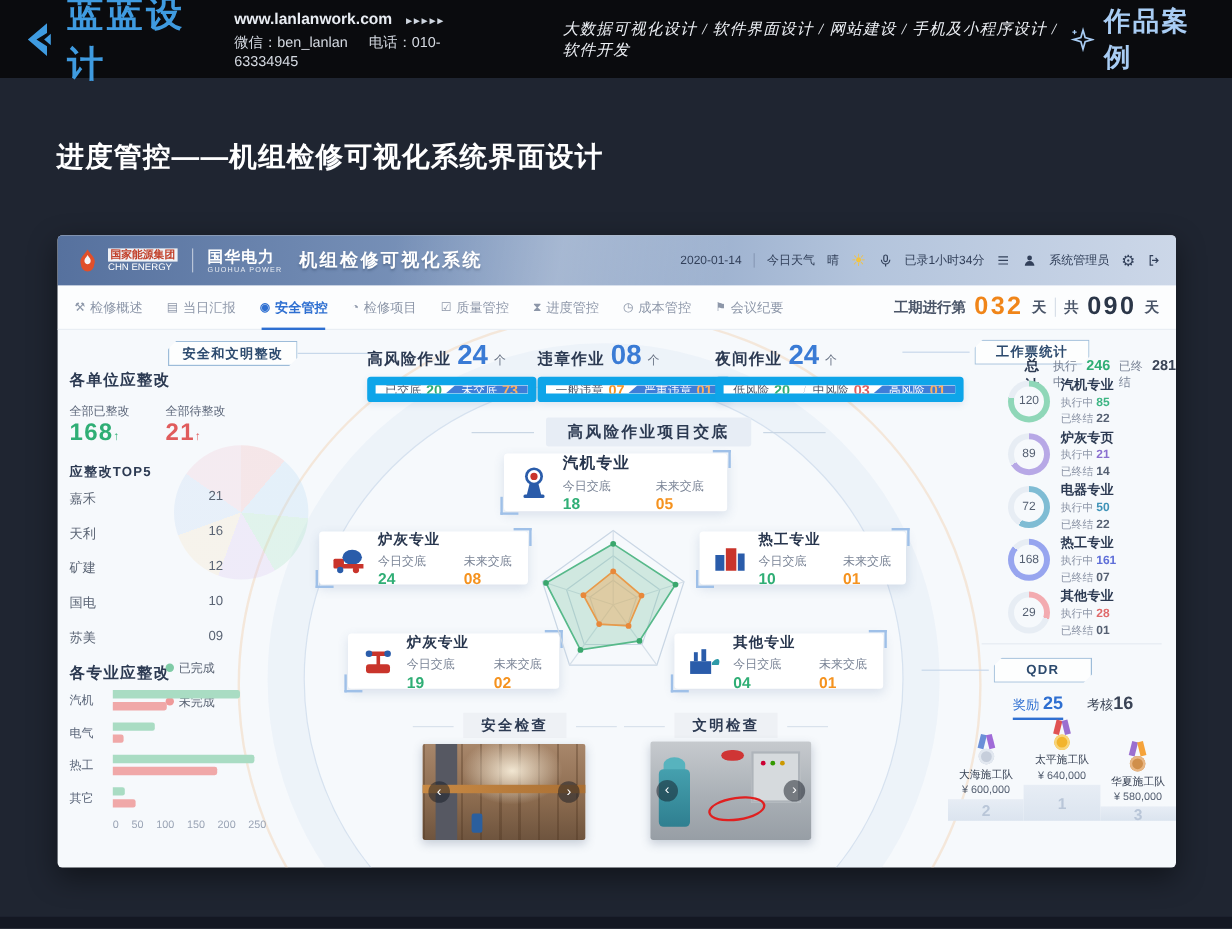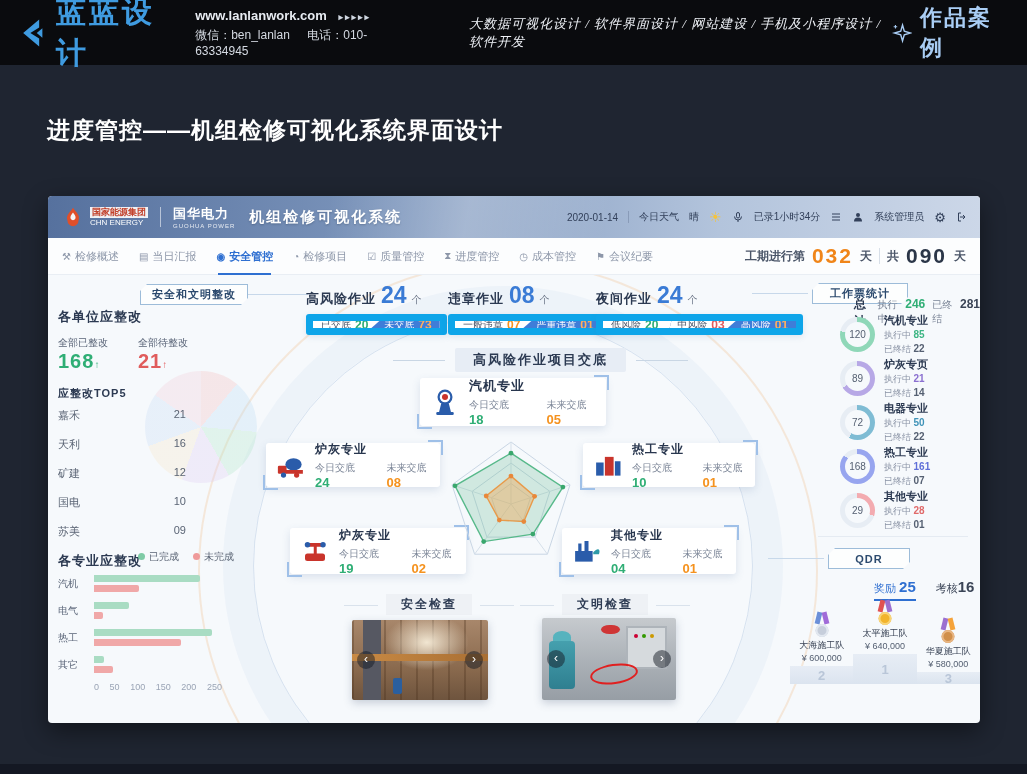--- a/index.html
+++ b/index.html
@@ -63,21 +63,21 @@
     display:flex; align-items:center; justify-content:center; height:21px;
     clip-path:polygon(7px 0,100% 0,100% calc(100% - 7px),calc(100% - 7px) 100%,0 100%,0 7px); }
   .badge-line { position:absolute; height:1px; background:#c7d8ea; }
 
   .lp-h { position:absolute; font-size:13px; font-weight:bold; color:#2c3a52; letter-spacing:1px; }
   .kpi-label { position:absolute; font-size:10px; color:#5a6578; }
   .kpi-val { position:absolute; font-size:20px; font-weight:bold; letter-spacing:1px; }
   .kpi-val .arr { font-size:10px; }
   .green { color:#2fae75; } .red { color:#e05c5c; } .orange { color:#f5921e; }
   .top5-row { position:absolute; width:128px; display:flex; justify-content:space-between; font-size:11px; color:#5a6474; }
-  .legend { position:absolute; display:flex; gap:14px; font-size:10px; color:#5a6474; align-items:center; }
+  .legend { position:absolute; display:flex; gap:14px; font-size:10px; color:#5a6474; align-items:center;flex-direction:column; }
   .legend i { display:inline-block; width:7px; height:7px; border-radius:50%; margin-right:4px; }
   .ld { background:#7fcBA6; background:#7fcba6; } .lu { background:#ef9a9a; }
   .bar-chart { position:absolute; left:10px; top:372px; width:196px; }
   .bar-row { display:flex; align-items:center; height:27px; }
   .bar-lab { width:36px; font-size:10px; color:#5a6578; }
   .bar-pair { display:flex; flex-direction:column; gap:3px; flex:1; }
   .bar { height:7px; border-radius:0 2px 2px 0; }
   .bar.done { background:#a9dcc3; } .bar.undone { background:#f0a8a8; }
   .axis { display:flex; justify-content:space-between; width:128px; margin-left:36px; margin-top:4px; font-size:9px; color:#9aa4b5; }
 
@@ -621,21 +621,21 @@
       <div class="wt-line"><span>执行中</span> <b style="color: rgb(224, 106, 106);">28</b></div>
       <div class="wt-line"><span>已终结</span> <b class="dk">01</b></div>
       </div>
   </div>
 
   <div class="rp-divider"></div>
 
   <div class="badge" style="left:780px; top:352px; width:82px;">QDR</div>
   <div class="badge-line" style="left:720px; top:362px; width:56px;"></div>
 
-  <div class="qdr-tabs" style="left:796px; top:382px;margin-left:30px;">
+  <div class="qdr-tabs" style="left:796px; top:382px;">
     <span class="qtab active"><span>奖励</span> <b>25</b></span>
     <span class="qtab idle"><span>考核</span><b>16</b></span>
   </div>
 
   <div class="podium">
     <div class="pod-col">
       <div class="medal m-silver">
           <i class="r1"></i>
           <i class="r2"></i>
           <span class="disc"></span>

